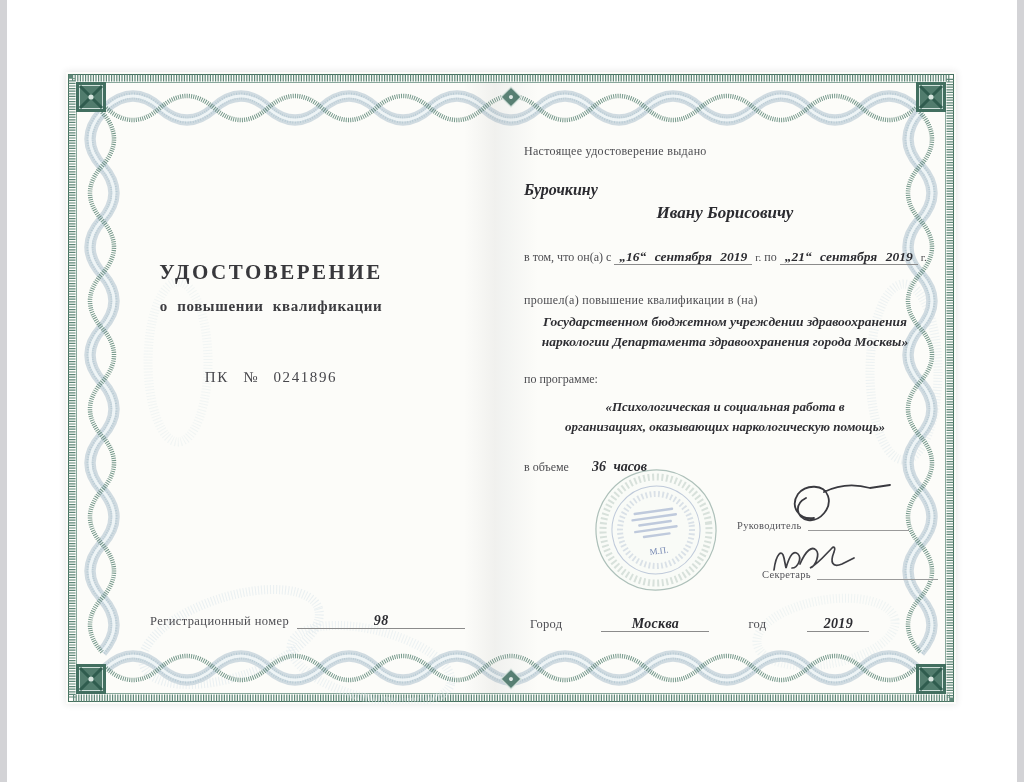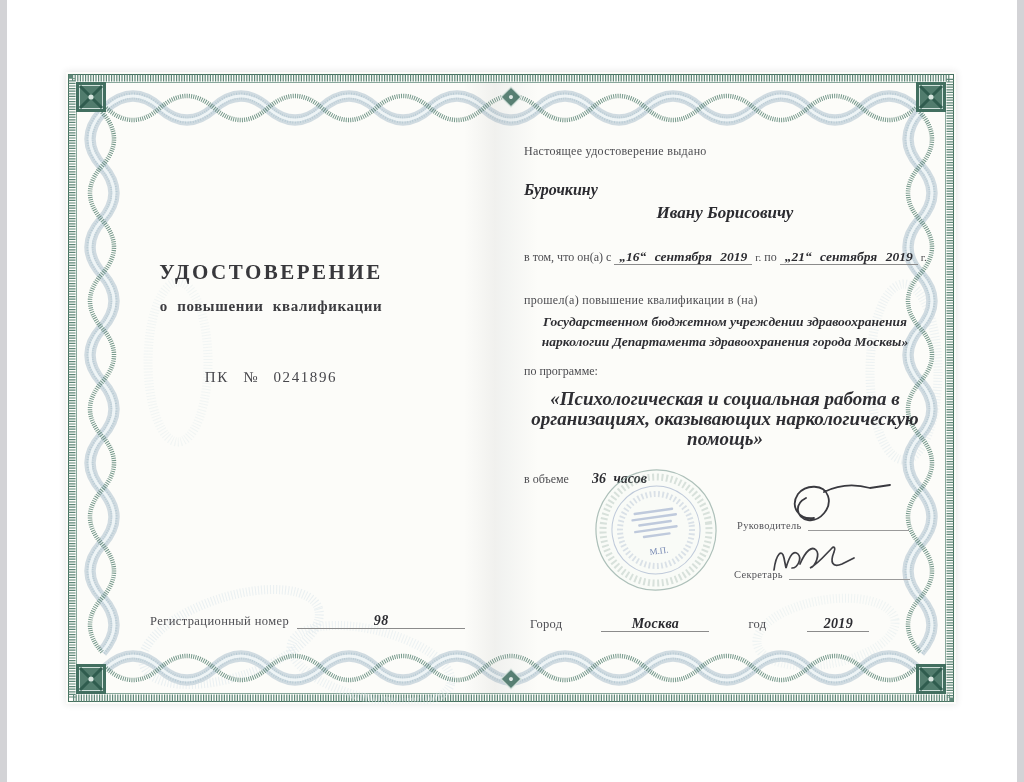--- a/index.html
+++ b/index.html
@@ -45,31 +45,31 @@
   .recipient-surname{margin-top:22px;text-align:left;font-size:16px;font-weight:bold;font-style:italic;color:#2b2b30;}
   .recipient-name{margin-top:4px;text-align:center;font-size:17px;font-weight:bold;font-style:italic;color:#2b2b30;}
   .period{margin-top:26px;font-size:12px;white-space:nowrap;}
   .fill{
     font-style:italic;font-weight:bold;font-size:13.5px;color:#2c2c31;
     border-bottom:1px solid #8b8b8b;padding:0 5px;word-spacing:5px;margin-top:20px;
   }
   .unit{font-size:11px;}
   .passed{margin-top:28px;font-size:12px;}
   .org{margin-top:4px;text-align:center;font-size:13.5px;line-height:20px;font-weight:bold;font-style:italic;color:#2e2e33;}
-  .program-label{margin-top:12px;font-size:12px;}
-  .program{margin-top:10px;text-align:center;font-size:19px;line-height:20px;font-weight:bold;font-style:italic;color:#2e2e33;}
+  .program-label{margin-top:20px;font-size:12px;}
+  .program{margin-top:10px;text-align:center;font-size:13px;line-height:20px;font-weight:bold;font-style:italic;color:#2e2e33;}
   .volume{margin-top:22px;font-size:12px;}
   .volume .hand{font-size:14px;margin-left:20px;word-spacing:4px;}
 
   .stamp{position:absolute;left:524px;top:392px;width:132px;height:132px;transform:rotate(-8deg);}
 
   .sig-row{position:absolute;display:flex;align-items:flex-end;font-size:10.5px;color:#55555a;letter-spacing:.3px;}
   .sig-row .line{flex:1;border-bottom:1px solid #9a9a9a;margin-left:6px;height:1px;}
   .sig-head-row{left:671px;top:448px;width:172px;}
-  .sig-sec-row{left:668px;top:497px;width:176px;}
+  .sig-sec-row{left:696px;top:497px;width:176px;}
   .sig-svg{position:absolute;}
   .sig-head-svg{left:718px;top:406px;}
   .sig-sec-svg{left:702px;top:466px;}
 
   .city-row{
     position:absolute;left:464px;top:543px;display:flex;align-items:flex-end;
     font-size:12.5px;color:#4d4d52;letter-spacing:.3px;white-space:nowrap;gap:35px;
   }
   .city-line{display:inline-block;width:108px;margin:0 4px;border-bottom:1px solid #8b8b8b;text-align:center;}
   .year-line{display:inline-block;width:62px;margin-left:6px;border-bottom:1px solid #8b8b8b;text-align:center;}

